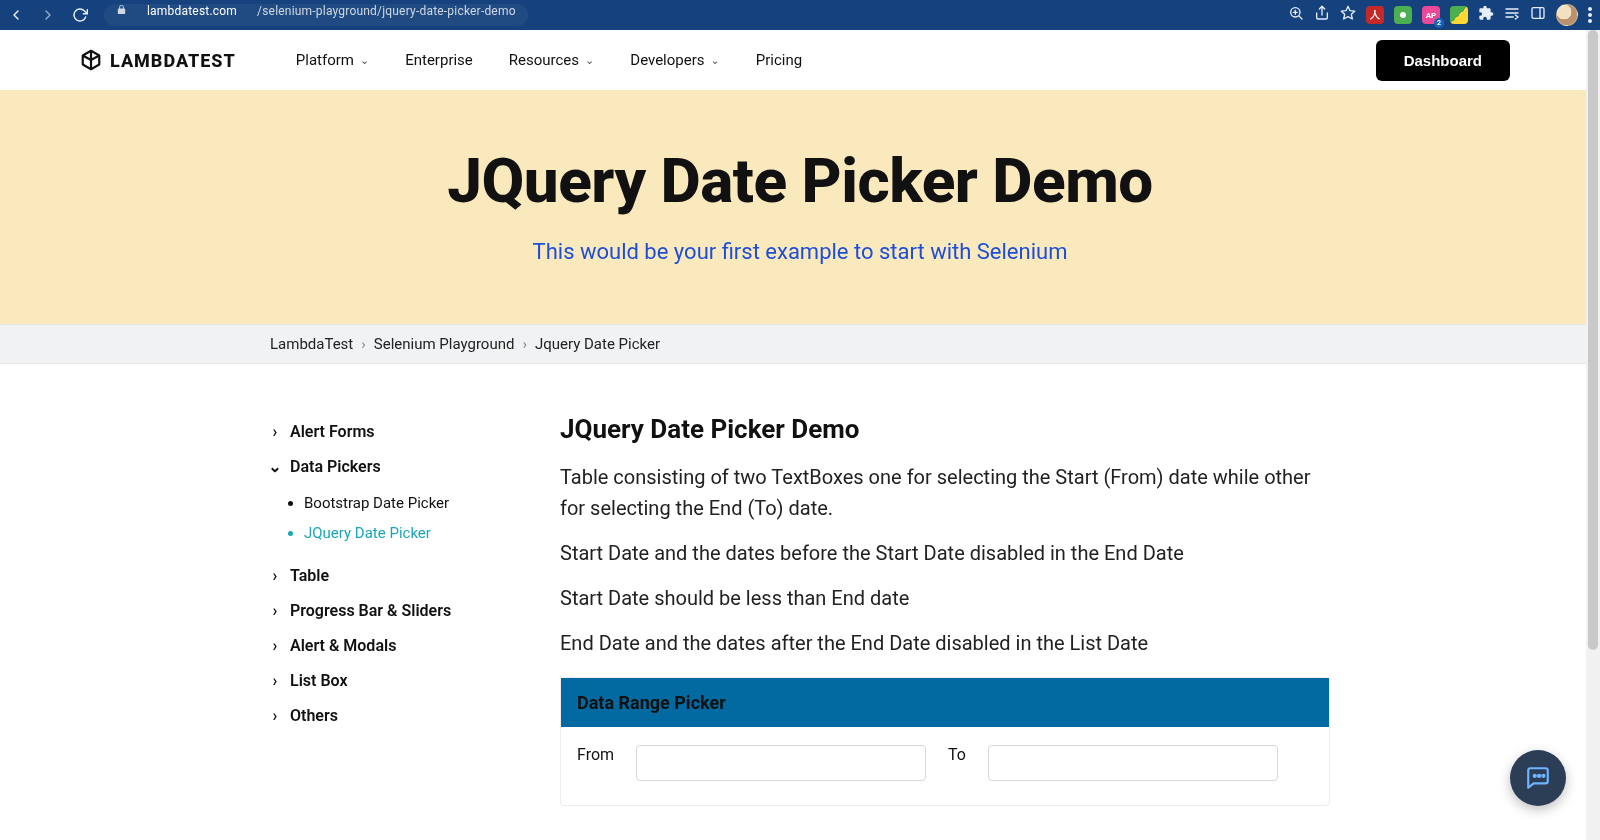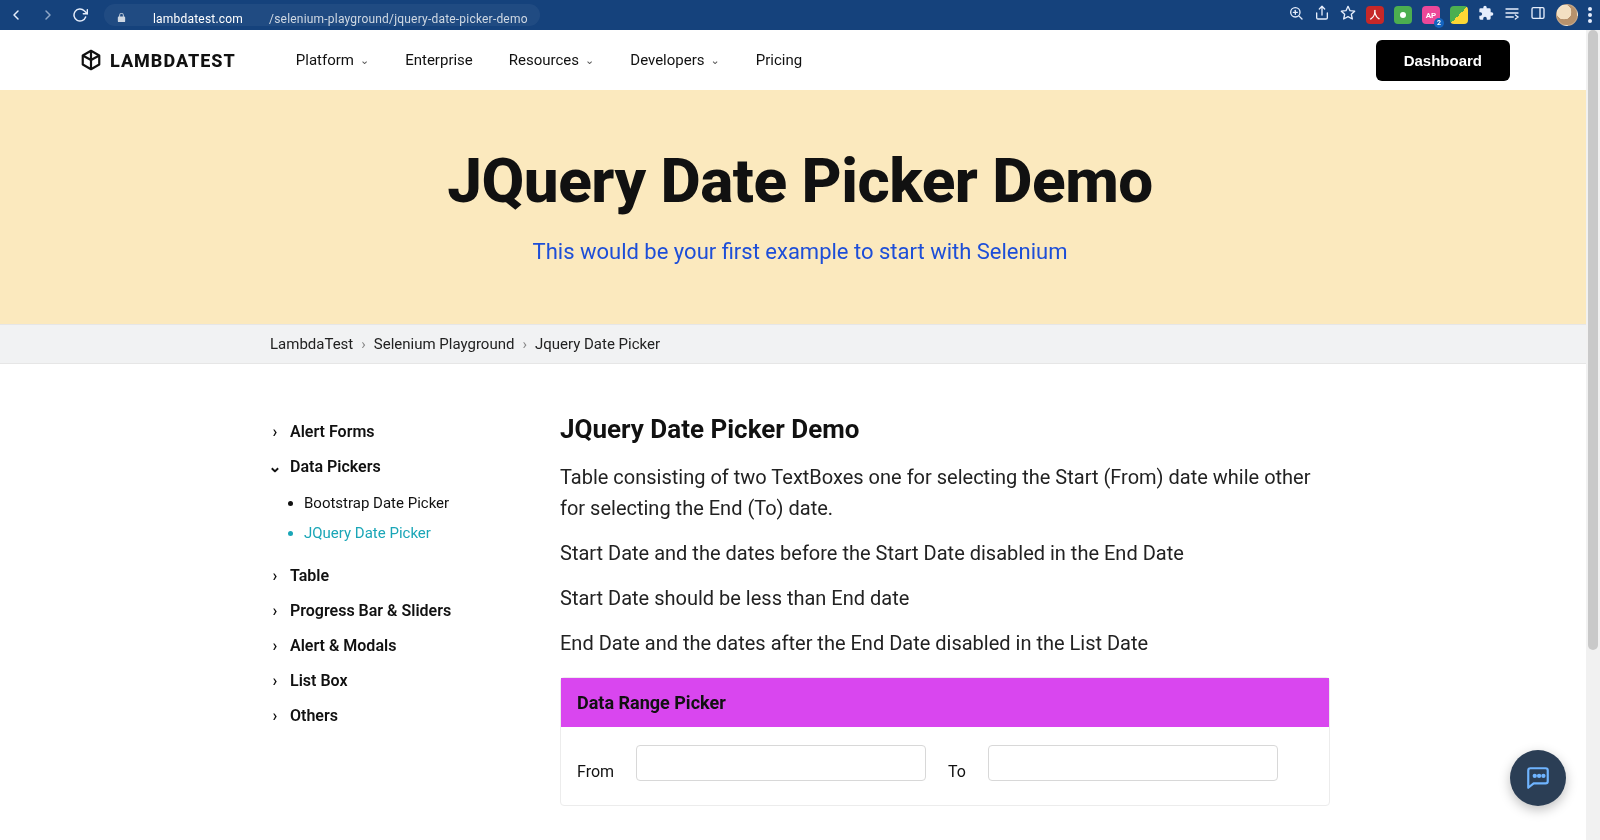--- a/index.html
+++ b/index.html
@@ -2,21 +2,21 @@
 <html><head>
 <meta charset="utf-8">
 <style>
 * { margin: 0; padding: 0; box-sizing: border-box; }
 body { font-family: -apple-system, BlinkMacSystemFont, "Segoe UI", Roboto, Helvetica, Arial, sans-serif; color: #111; width: 1600px; }
 
 
 .browser-bar { height: 30px; background: #15427c; display: flex; align-items: center; padding: 0 8px; gap: 12px; }
 .nav-icons { display: flex; gap: 16px; align-items: center; }
 .nav-icons svg { display: block; }
-.url-pill { flex: 0 0 auto; display: flex; align-items: flex-end; gap: 26px; background: rgba(255,255,255,0.05); border-radius: 14px; padding: 0 12px; height: 22px; margin-left: 4px; }
+.url-pill { flex: 0 0 auto; display: flex; align-items: flex-start; gap: 20px; background: rgba(255,255,255,0.05); border-radius: 14px; padding: 0 12px; height: 22px; margin-left: 4px; }
 .url-pill span { color: #cfd8e3; font-size: 12px; letter-spacing: .2px; }
 .url-host { color: #fff !important; }
 .bar-spacer { flex: 1 1 auto; }
 .right-icons { display: flex; align-items: center; gap: 10px; }
 .ext-badge { width: 18px; height: 18px; border-radius: 4px; display: inline-flex; align-items: center; justify-content: center; }
 .avatar { width: 22px; height: 22px; border-radius: 50%; background: radial-gradient(circle at 35% 35%, #f3e0c2 0 40%, #b7926c 41% 100%); border: 1px solid #fff3; }
 .three-dots { width: 4px; height: 16px; background: #e6eefc; position: relative; border-radius: 2px; }
 .three-dots::before, .three-dots::after { content: ""; position: absolute; width: 4px; height: 4px; background: #e6eefc; border-radius: 50%; left: 0; }
 .three-dots { background: transparent; }
 .three-dots::before { top: 0; }
@@ -51,22 +51,22 @@
 .side-item .chev { width: 10px; display: inline-flex; justify-content: center; }
 .sub-list { list-style: disc; margin: 4px 0 10px 34px; }
 .sub-list li { padding: 6px 0; font-size: 15px; cursor: pointer; }
 .sub-list li.active { color: #1aa6b7; }
 
 .content { flex: 1; }
 .content h2 { font-size: 26px; font-weight: 700; margin-bottom: 18px; }
 .content p { font-size: 20px; line-height: 1.55; margin-bottom: 14px; color: #222; }
 
 .panel { border: 1px solid #ececec; border-radius: 4px; margin-top: 18px; }
-.panel-head { background: #d946ef; padding: 14px 16px; font-size: 18px; font-weight: 700; }
-.panel-body { padding: 18px 16px 24px; display: flex; align-items: flex-end; gap: 22px; }
+.panel-head { background: #0369a1; padding: 14px 16px; font-size: 18px; font-weight: 700; }
+.panel-body { padding: 18px 16px 24px; display: flex; align-items: flex-start; gap: 22px; }
 .panel-body label { font-size: 16px; color: #111; }
 .panel-body input { width: 290px; height: 36px; border: 1px solid #d8d8d8; border-radius: 4px; padding: 0 10px; font-size: 14px; }
 
 
 .chat-fab { position: fixed; right: 34px; bottom: 34px; width: 56px; height: 56px; border-radius: 50%; background: #2b3e55; display: flex; align-items: center; justify-content: center; box-shadow: 0 4px 12px rgba(0,0,0,.25); cursor: pointer; }
 .chat-fab svg { display: block; }
 
 
 .page-scroll { position: fixed; right: 0; top: 30px; bottom: 0; width: 14px; background: #f1f1f1; }
 .page-scroll .thumb { position: absolute; left: 2px; right: 2px; top: 0; height: 620px; background: #c9c9c9; border-radius: 6px; }

